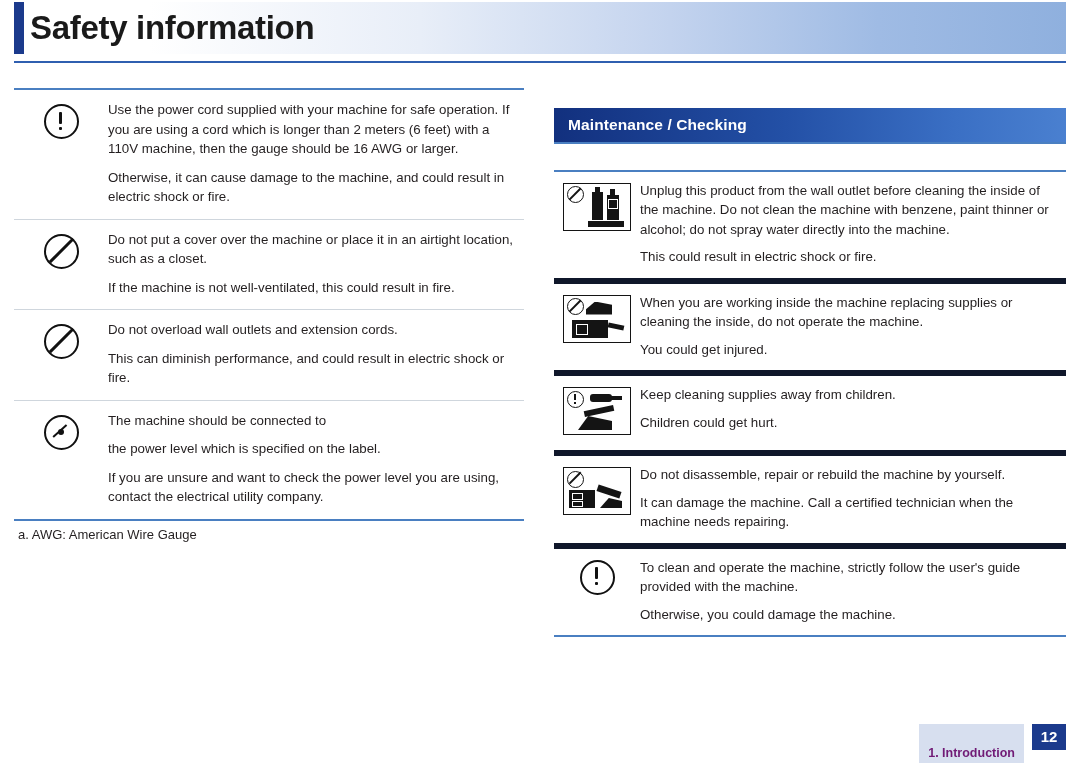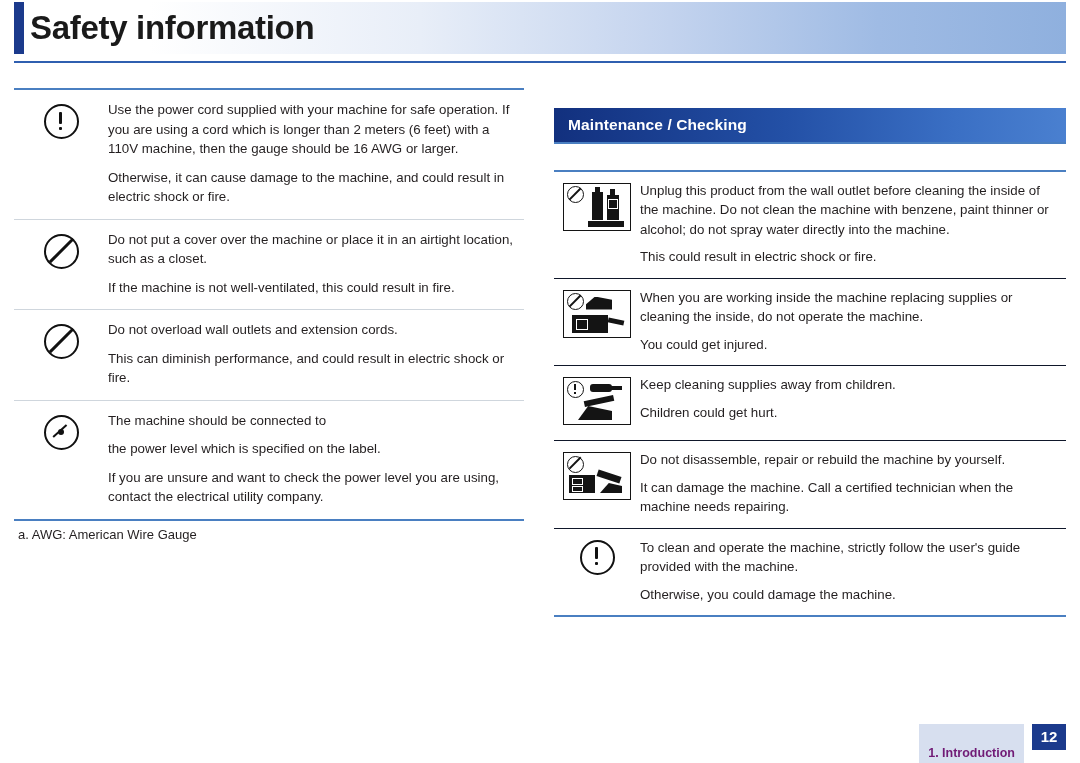--- a/index.html
+++ b/index.html
@@ -226,21 +226,21 @@
   #right-top-rule {
     width: 512px; height: 2px;
     background: #4a7fc1;
     margin-top: 26px;
   }
   #maint-table {
     width: 512px;
     border-collapse: collapse;
   }
   #maint-table .m-row > td {
-    border-bottom: 1px solid #0f172a;
+    border-bottom: 6px solid #0f172a;
     vertical-align: top;
     padding: 0;
   }
   #maint-table .m-row.last > td {
     border-bottom: none;
   }
   .m-icon-cell {
     width: 86px;
     text-align: center;
     padding: 11px 0 11px 0 !important;

